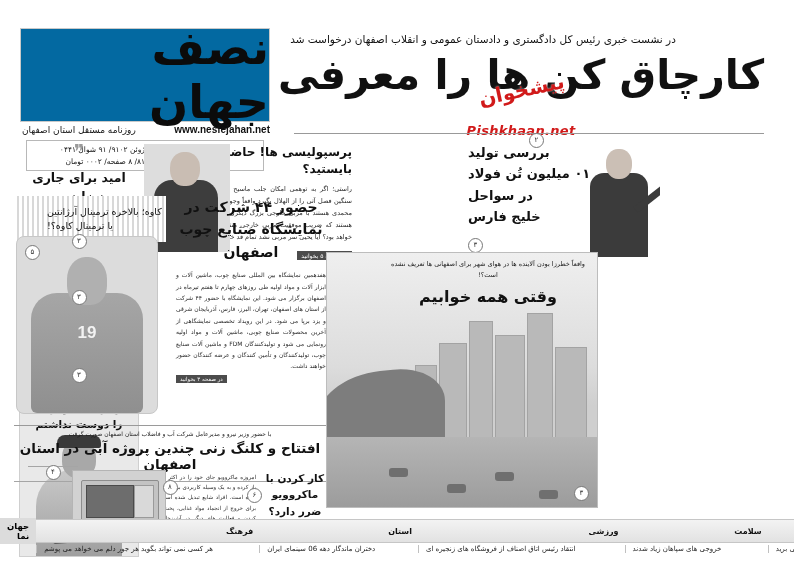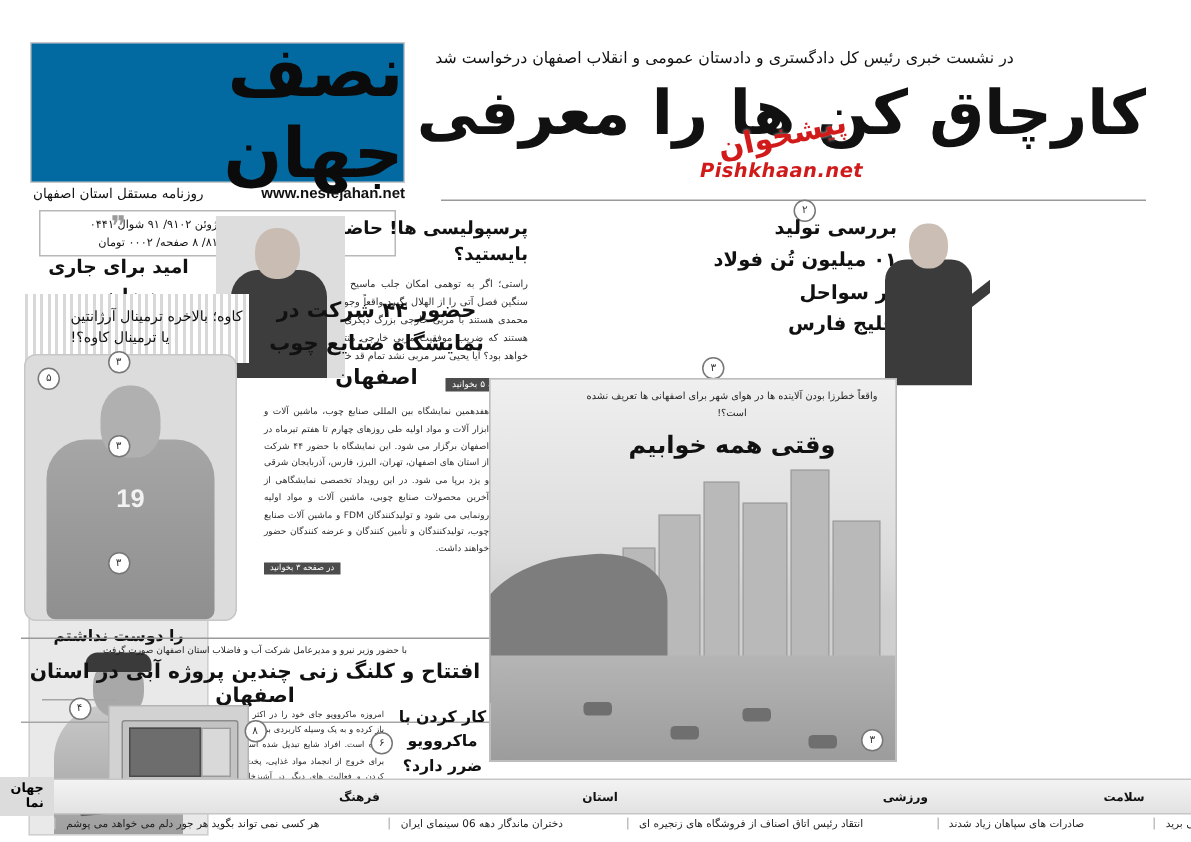--- a/index.html
+++ b/index.html
@@ -39,21 +39,21 @@
   }
   .watermark{
     position:absolute;top:78px;right:213px;width:120px;text-align:center;
     color:#d11a1a;font-weight:bold;pointer-events:none;
   }
   .watermark .wm1{
     font-size:20px;transform:rotate(-12deg);display:inline-block;
     text-shadow:0 0 2px rgba(255,255,255,.8);
   }
   .watermark .wm2{
-    font-size:13px;font-style:italic;letter-spacing:.3px;margin-top:5px;
+    font-size:13px;font-style:italic;letter-spacing:.3px;margin-top:21px;
     display:block;text-shadow:0 0 2px rgba(255,255,255,.9);
   }
   .head-rule{position:absolute;top:133px;right:30px;width:470px;border-top:1px solid #999;}
 
   
   .masthead{
     position:absolute;top:28px;right:524px;width:248px;height:92px;
     background:#0369a1;border:1px solid #c9c9c9;
   }
   .masthead .logo{
@@ -121,21 +121,21 @@
     margin-top:5px;font-size:6.5px;line-height:1.85;color:#2a2a2a;text-align:justify;
     column-count:1;
   }
   .c2 .more{font-size:6px;color:#fff;background:#4c4c4c;display:inline-block;padding:1px 4px;margin-top:3px;}
   .c2-photo{
     position:absolute;top:0;left:0;width:86px;height:108px;background:#ddd;overflow:hidden;border:0;
   }
 
   
   .c3{position:absolute;top:142px;right:196px;width:130px;}
-  .c3 .h{font-size:13px;font-weight:bold;text-align:right;color:#111;line-height:1.65;}
+  .c3 .h{font-size:13px;font-weight:bold;text-align:left;color:#111;line-height:1.65;}
   .c3-photo{position:absolute;top:0;right:-62px;width:72px;height:115px;overflow:hidden;}
 
   
   .cityphoto{
     position:absolute;top:252px;right:196px;width:270px;height:254px;
     border:1px solid #bdbdbd;overflow:hidden;background:#cfcfcf;
   }
   .sky{position:absolute;inset:0;background:linear-gradient(180deg,#efefef 0%,#dcdcdc 45%,#cfcfcf 60%);}
   .bld{position:absolute;bottom:66px;background:#b9b9b9;border:1px solid #a3a3a3;}
   .road{
@@ -373,19 +373,19 @@
   </div>
 
   <div class="bottombar">
     <span class="bn-first rtl">جهان نما</span>
     <span class="bn-txt rtl">هر کسی نمی تواند بگوید هر جور دلم می خواهد می پوشم</span>
     <span class="bn-sec rtl">فرهنگ</span>
     <span class="bn-txt rtl">دختران ماندگار دهه 60 سینمای ایران</span>
     <span class="bn-sec rtl">استان</span>
     <span class="bn-txt rtl">انتقاد رئیس اتاق اصناف از فروشگاه های زنجیره ای</span>
     <span class="bn-sec rtl">ورزشی</span>
-    <span class="bn-txt rtl">صادرات های سپاهان زیاد شدند</span>
+    <span class="bn-txt rtl">خروجی های سپاهان زیاد شدند</span>
     <span class="bn-sec rtl">سلامت</span>
     <span class="bn-txt rtl">خصوصیات عجیبی که به ارث می برید</span>
 
   </div>
 
 </div>
 
 </body></html>

